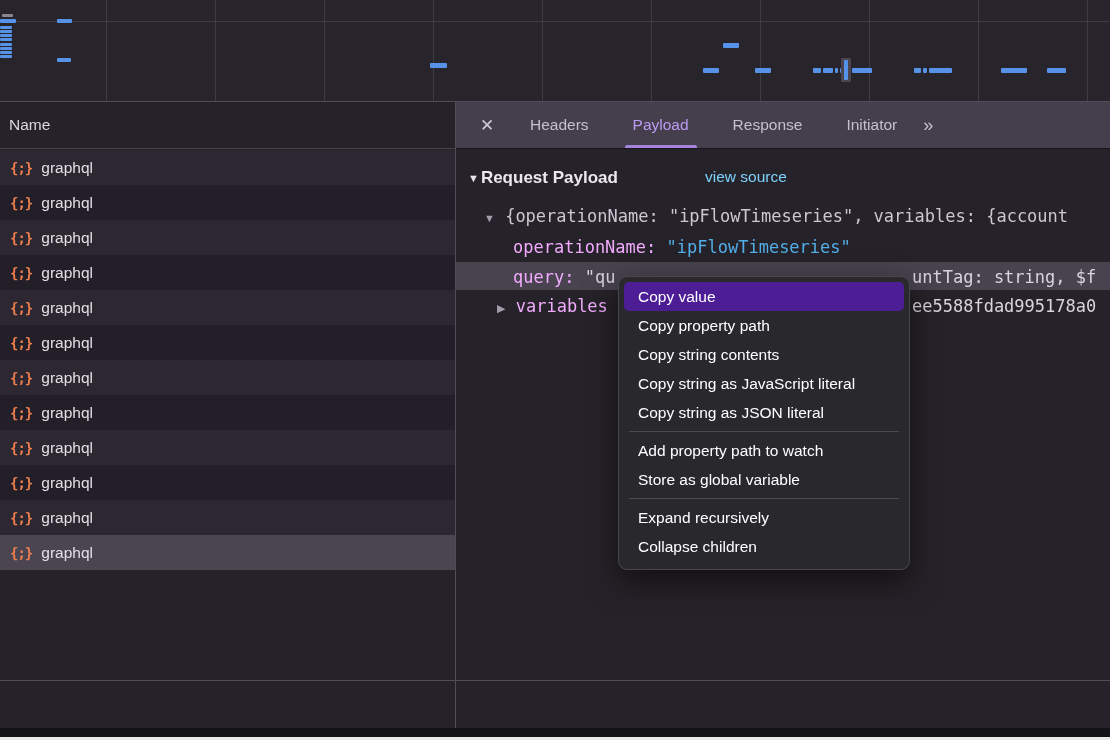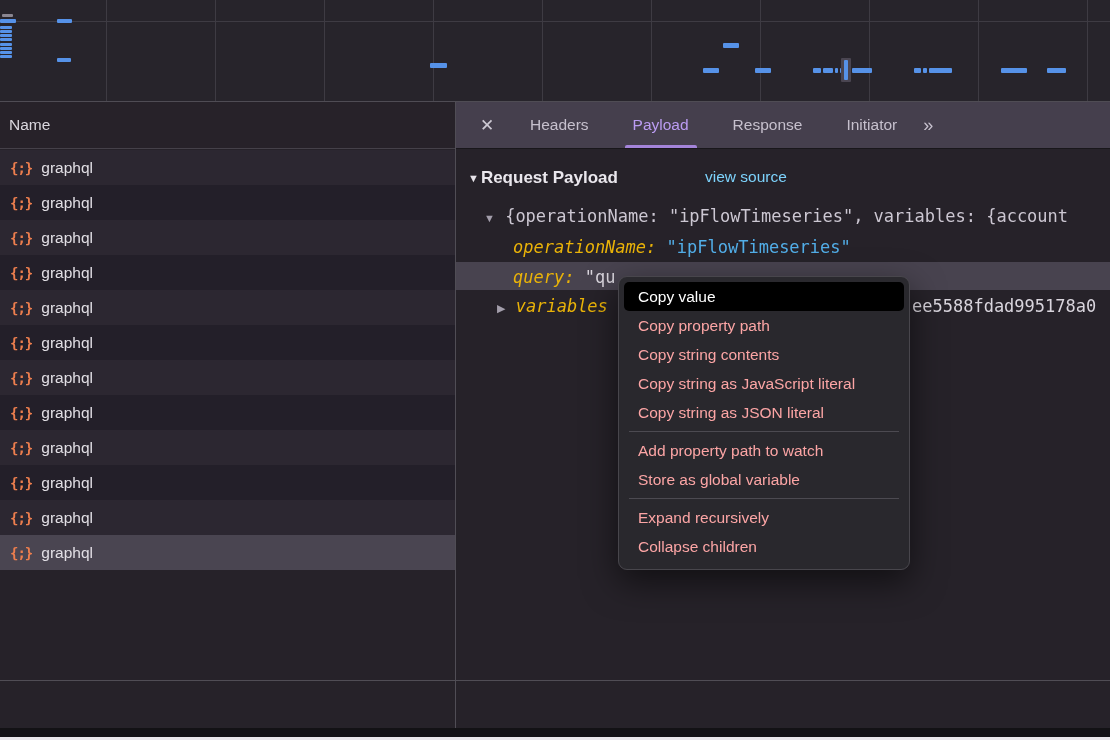--- a/index.html
+++ b/index.html
@@ -40,35 +40,35 @@
   
   .payload{position:absolute;left:456px;top:150px;width:654px;height:530px;
     background:#262229;overflow:hidden;}
   .sec-head{position:absolute;left:12px;top:16px;height:24px;display:flex;align-items:center;}
   .sec-tri{font-size:11px;color:#e6e3e9;margin-right:2px;}
   .sec-title{font-size:17px;font-weight:bold;color:#eae7ed;}
   .view-source{position:absolute;left:249px;top:18px;font-size:15.5px;color:#7dd3fc;}
   .mono{font-family:"DejaVu Sans Mono",monospace;font-size:17px;line-height:22px;
     white-space:pre;position:absolute;height:22px;}
   .tri{font-family:"Liberation Sans",sans-serif;font-size:11px;color:#a39eab;}
-  .k{color:#eab308;font-style:italic;}
+  .k{color:#f0abfc;}
   .s{color:#52aee8;}
   .plain{color:#ccc7d2;}
   .lit{color:#d9d5dd;}
   .hl-band{position:absolute;left:0;top:112px;width:654px;height:28px;background:#48434f;}
   
   .hdivider{position:absolute;left:0;top:680px;width:1110px;height:1px;background:#504d55;}
   .vdivider{position:absolute;left:455px;top:102px;width:1px;height:626px;background:#504d55;}
   .bottom-dark{position:absolute;left:0;top:728px;width:1110px;height:9px;background:#131215;}
   .bottom-light{position:absolute;left:0;top:737px;width:1110px;height:3px;background:#e9e7ea;}
   
   .context-menu{position:absolute;left:618px;top:276px;width:292px;box-sizing:border-box;
     background:rgba(42,41,46,0.98);border:1px solid #48464c;border-radius:9px;
     padding:5px 0 8px 0;box-shadow:0 12px 34px rgba(0,0,0,0.55);z-index:50;}
-  .menu-item{height:29px;line-height:29px;margin:0 5px;padding-left:14px;color:#fca5a5;
+  .menu-item{height:29px;line-height:29px;margin:0 5px;padding-left:14px;color:#ffffff;
     font-size:15.5px;border-radius:5px;white-space:nowrap;}
   .menu-item.active{color:#ffffff;}
   .menu-sep{height:1px;background:#4c4a51;margin:4px 10px;}
 </style>
 </head>
 <body>
 
 <div class="overview">
     <div class="vline" style="left: 106px;"></div>
     <div class="vline" style="left: 215px;"></div>
@@ -183,32 +183,33 @@
   </div>
   <div class="view-source">view source</div>
 
   <div class="hl-band"></div>
 
   <div class="mono" style="left:28px;top:55px;"><span class="tri">▼</span><span class="plain"> </span><span class="plain">{operationName: "ipFlowTimeseries", variables: {account</span></div>
 
   <div class="mono" style="left:57px;top:86px;"><span class="k">operationName:</span><span class="plain"> </span><span class="s">"ipFlowTimeseries"</span></div>
 
   <div class="mono" style="left:57px;top:116px;"><span class="k">query:</span><span class="lit"> </span><span class="lit">"qu</span></div>
+  <div class="mono lit" style="left:456px;top:116px;">untTag: string, $f</div>
 
   <div class="mono" style="left:41px;top:145px;"><span class="tri">▶</span><span class="plain"> </span><span class="k">variables</span></div>
   <div class="mono lit" style="left:456px;top:145px;">ee5588fdad995178a0</div>
 </div>
 
 <div class="hdivider"></div>
 <div class="vdivider"></div>
 <div class="bottom-dark"></div>
 <div class="bottom-light"></div>
 
 <div class="context-menu">
-    <div class="menu-item active" style="background: #000000;">Copy value</div>
+    <div class="menu-item active" style="background: #4c1d95;">Copy value</div>
     <div class="menu-item">Copy property path</div>
     <div class="menu-item">Copy string contents</div>
     <div class="menu-item">Copy string as JavaScript literal</div>
     <div class="menu-item">Copy string as JSON literal</div>
     <div class="menu-sep"></div>
     <div class="menu-item">Add property path to watch</div>
     <div class="menu-item">Store as global variable</div>
     <div class="menu-sep"></div>
     <div class="menu-item">Expand recursively</div>
     <div class="menu-item">Collapse children</div>

